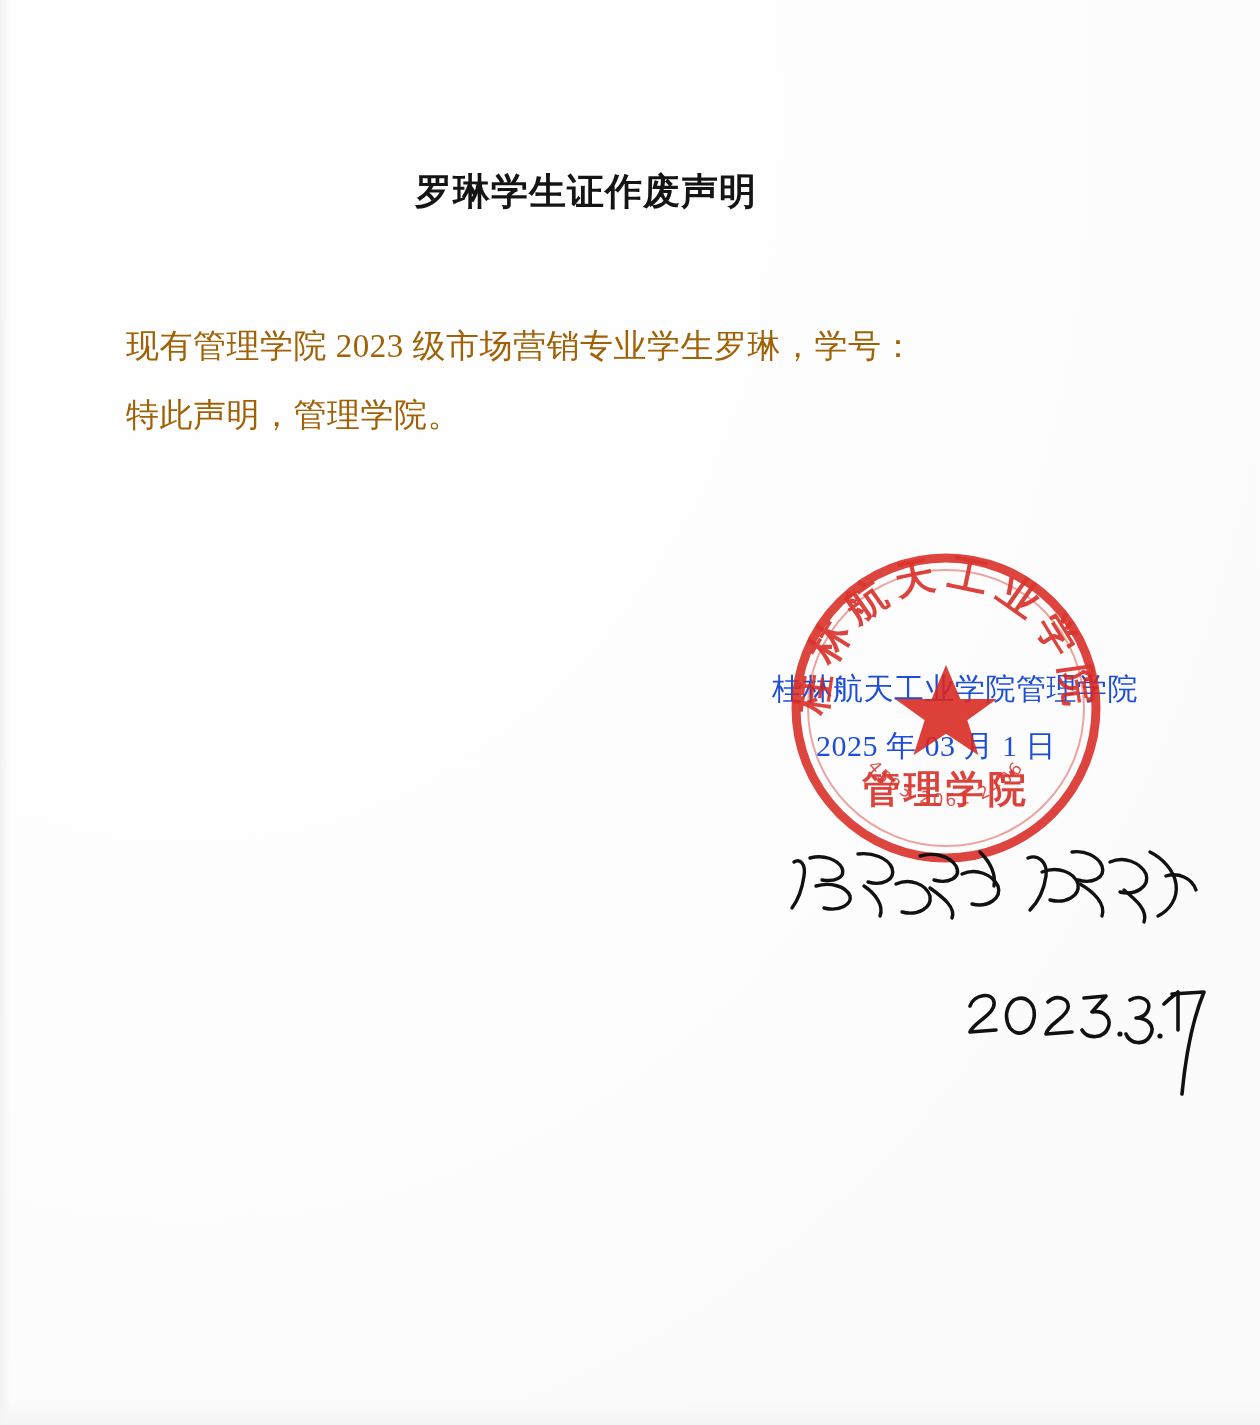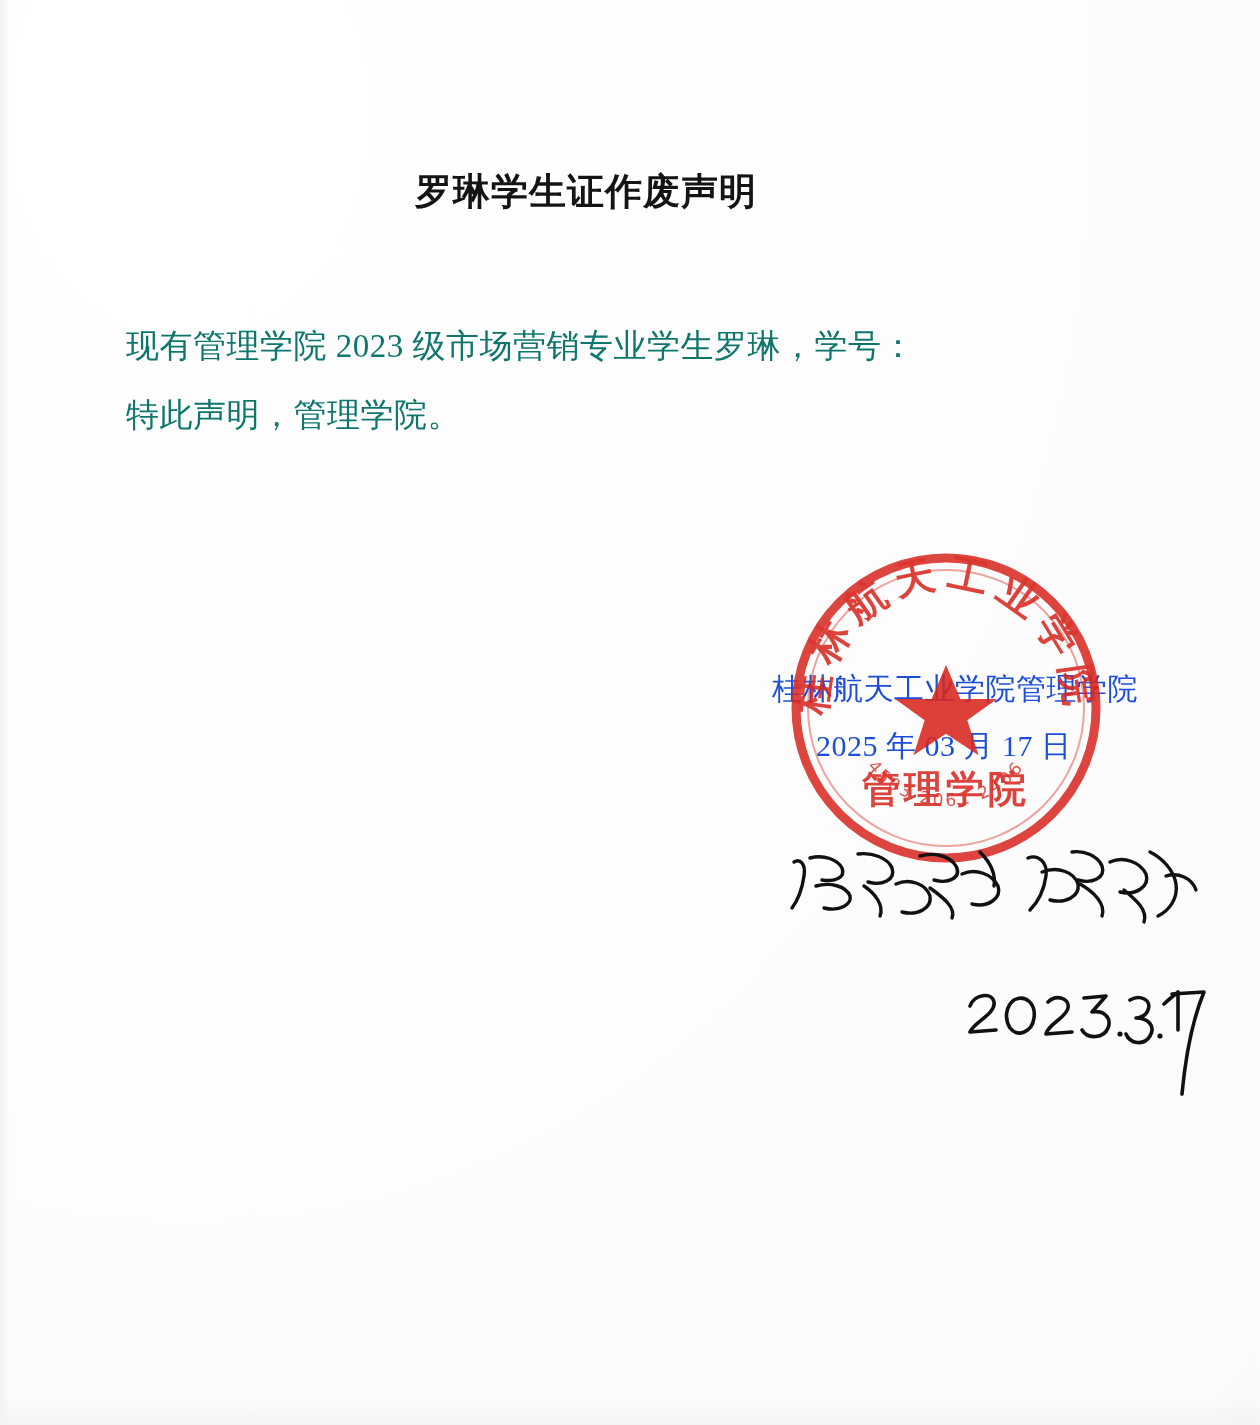--- a/index.html
+++ b/index.html
@@ -57,21 +57,21 @@
 
   .body-block {
     position: absolute;
     left: 60px;
     top: 320px;
     width: 1075px;
   }
   .para {
     font-size: 33px;
     line-height: 1.62;
-    color: #0f766e;
+    color: #a16207;
     letter-spacing: 0.5px;
     margin: 0 0 16px 0;
     text-align: justify;
   }
   .para.indent {
     text-indent: 66px;
   }
 
   .signature-block {
     position: absolute;
@@ -143,21 +143,21 @@
 
   <h1 class="doc-title">罗琳学生证作废声明</h1>
 
   <div class="body-block">
     <p class="para indent">现有管理学院 2023 级市场营销专业学生罗琳，学号：</p>
     <p class="para indent">特此声明，管理学院。</p>
   </div>
 
   <div class="signature-block">
     <div class="org">桂林航天工业学院管理学院</div>
-    <div class="date">2025 年 03 月 17 日</div>
+    <div class="date">2025 年 03 月 1 日</div>
   </div>
 
   <div class="seal">
     <svg viewBox="0 0 320 320" xmlns="http://www.w3.org/2000/svg">
       <defs>
         <path id="sealArcTop" d="M 40,160 A 120,120 0 0 1 280,160"></path>
         <path id="sealArcBottom" d="M 62,160 A 98,98 0 0 0 258,160"></path>
       </defs>
 
       <circle cx="160" cy="160" r="150" fill="none" stroke="#d8261f" stroke-width="9" opacity="0.92"></circle>

